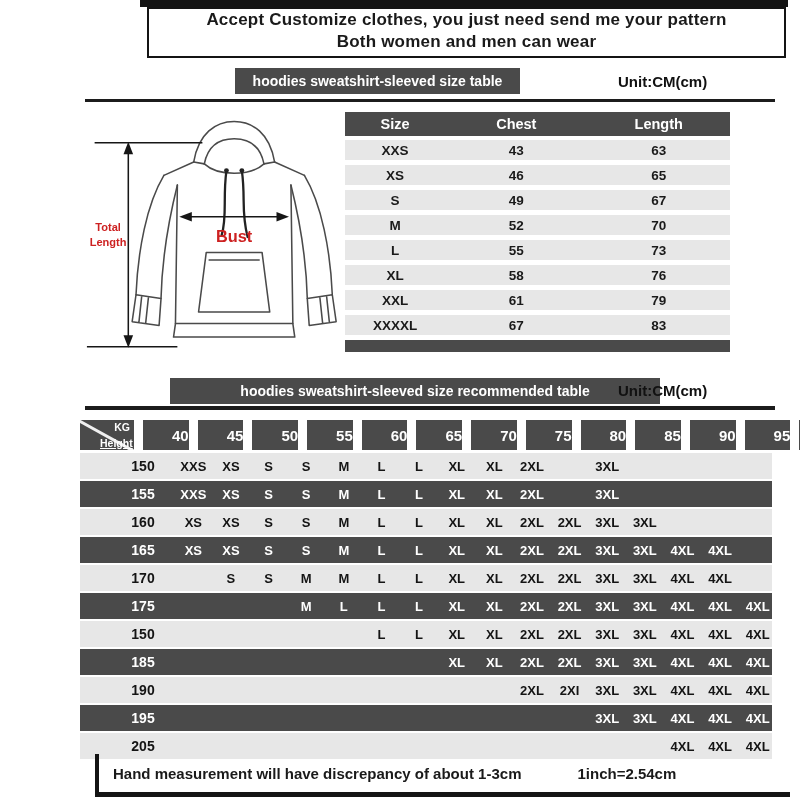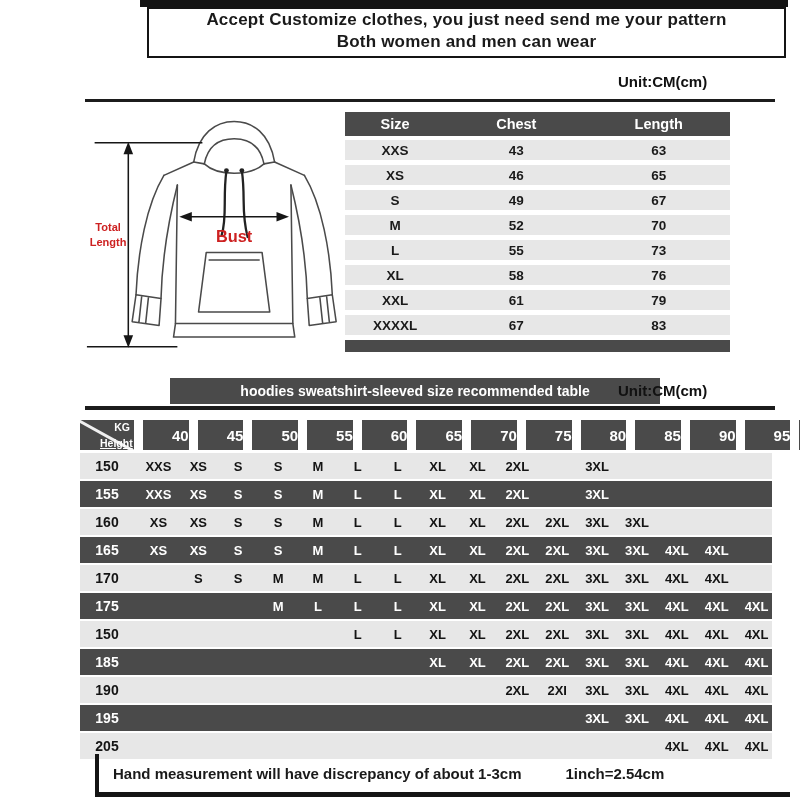--- a/index.html
+++ b/index.html
@@ -49,43 +49,44 @@
   .rec-header { height:30px; }
   .rec-w { background:#4a4a4a; color:#fff; font-weight:bold; font-size:15px;
            display:flex; align-items:center; justify-content:center;padding-left:29px; }
   .corner { position:relative; background:#4a4a4a; overflow:hidden; }
   .corner::before { content:""; position:absolute; top:-2px; left:-3px; width:70px; height:3px;
                     background:#f0f0f0; transform-origin:0 0; transform:rotate(29deg); }
   .corner-kg { position:absolute; top:1px; right:4px; color:#fff; font-weight:bold; font-size:10.5px; }
   .corner-h  { position:absolute; bottom:1px; left:20px; color:#fff; font-weight:bold; font-size:10.5px;text-decoration:underline; }
   .rec-body { margin-top:3px; }
   .rec-row { height:26px; margin-bottom:2px; align-items:center; text-align:center;
-             font-weight:bold; font-size:13px; }
+             font-weight:bold; font-size:13px;padding-left:36px; }
   .rec-body .rec-row:nth-of-type(odd) { background:#e7e7e7; color:#141414; }
   .rec-body .rec-row:nth-of-type(even) { background:#4a4a4a; color:#fff; }
   .rec-h { font-size:14px; }
 
   
   .foot { position:absolute; left:95px; top:754px; width:695px; height:43px;
           border-left:4px solid #141414; border-bottom:5px solid #141414;
           display:flex; align-items:center; font-weight:bold; font-size:15px; }
   .foot .note { margin-left:14px; }
-  .foot .conv { margin-left:44px; }
+  .foot .conv { margin-left:56px; }
 </style>
 </head>
 <body>
 
 <div class="page">
 
   <div class="top-rule"></div>
   <div class="banner">
     <div>Accept Customize clothes, you just need send me your pattern</div>
     <div>Both women and men can wear</div>
   </div>
 
+  <div class="dark-title title1">hoodies sweatshirt-sleeved size  table</div>
   <div class="unit unit1">Unit:CM(cm)</div>
   <div class="rule rule1"></div>
 
   <div class="diagram">
     <svg viewBox="0 0 265 252">
 
       <path class="sketch" d="M 113,48 C 118,18 136,6 155,6 C 174,6 192,18 197,48"></path>
       <path class="sketch" d="M 124,50 C 128,30 140,24 155,24 C 170,24 182,30 186,50"></path>
       <path class="sketch" d="M 124,50 C 138,63 172,63 186,50"></path>
       <path class="sketch" d="M 113,48 L 124,50 M 197,48 L 186,50"></path>

